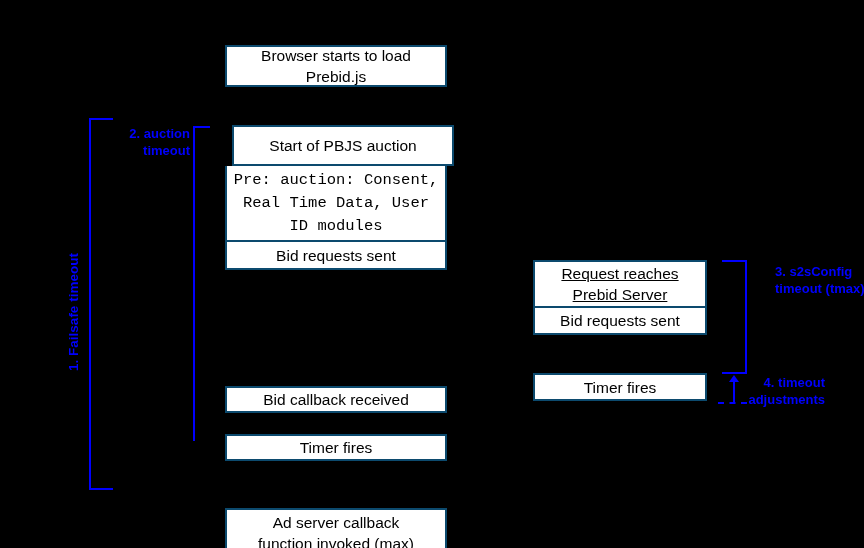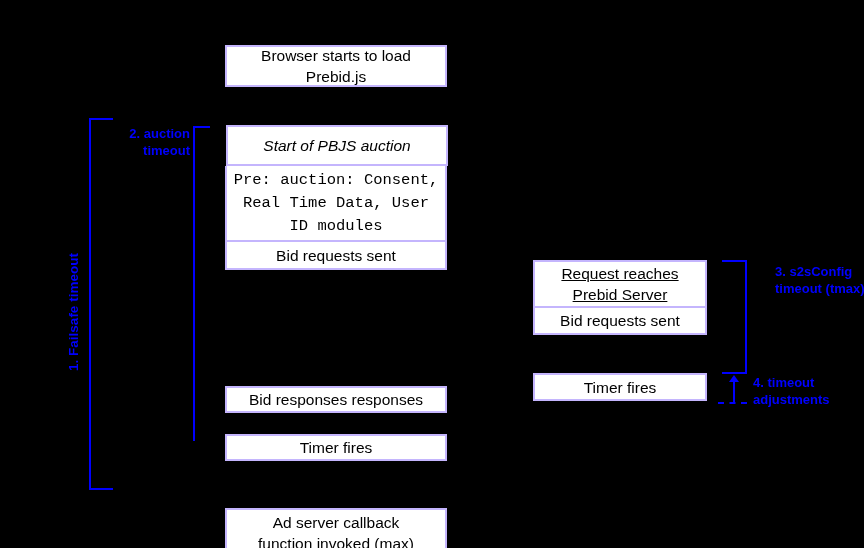--- a/index.html
+++ b/index.html
@@ -6,36 +6,36 @@
   .stage{
     position:relative;
     width:864px;height:548px;
     background:#000;
     overflow:hidden;
     font-family:"Liberation Sans", sans-serif;
   }
   .box{
     position:absolute;
     background:#fff;
-    border:2px solid #c4b5fd;
+    border:2px solid #0c4a6e;
     box-sizing:border-box;
     color:#000;
     display:flex;
     align-items:center;
     justify-content:center;
     text-align:center;
     font-size:15.5px;
     line-height:21px;
     white-space:pre-line;
   }
   .box.tight{line-height:23px;}
   .box.noTop{border-top:0;}
   
   .b-browser  {left:225px; top:45px;  width:222px; height:42px;}
-  .b-start    {left:226px; top:125px; width:222px; height:41px;font-style:italic;}
+  .b-start    {left:232px; top:125px; width:222px; height:41px;}
   .b-pre      {left:225px; top:166px; width:222px; height:76px;font-family:Liberation Mono, monospace;}
   .b-bidreq   {left:225px; top:242px; width:222px; height:28px;}
   .b-bidresp  {left:225px; top:386px; width:222px; height:27px;}
   .b-timerL   {left:225px; top:434px; width:222px; height:27px;}
   .b-adserver {left:225px; top:488px; width:222px; height:49px;margin-top:20px;}
   
   .b-reqserver{left:533px; top:260px; width:174px; height:48px;text-decoration:underline;}
   .b-bidreq2  {left:533px; top:308px; width:174px; height:27px;}
   .b-timerR   {left:533px; top:373px; width:174px; height:28px;}
 
@@ -79,21 +79,21 @@
   .blabel{
     position:absolute;
     color:var(--blue);
     font-weight:bold;
     font-size:13px;
     line-height:16.5px;
     white-space:pre-line;
   }
   .lb-auction{left:88px; top:126px; width:102px; text-align:right;}
   .lb-s2s{left:775px; top:264px; width:110px; text-align:left;}
-  .lb-adj{left:753px; top:375px; width:110px; text-align:left;}
+  .lb-adj{left:715px; top:375px; width:110px; text-align:right;}
   .lb-failsafe{
     left:-10px; top:303px; width:170px; height:18px;
     text-align:center;
     transform:rotate(-90deg);
     font-size:13.5px;
   }
 </style>
 </head>
 <body>
 
@@ -101,21 +101,21 @@
 
   <div class="box b-browser">Browser starts to load
 Prebid.js</div>
 
   <div class="box b-start">Start of PBJS auction</div>
   <div class="box tight noTop b-pre">Pre: auction: Consent,
 Real Time Data, User
 ID modules</div>
   <div class="box noTop b-bidreq">Bid requests sent</div>
 
-  <div class="box b-bidresp">Bid responses responses</div>
+  <div class="box b-bidresp">Bid callback received</div>
   <div class="box b-timerL">Timer fires</div>
   <div class="box b-adserver">Ad server callback
 function invoked (max)</div>
 
   <div class="box b-reqserver">Request reaches
 Prebid Server</div>
   <div class="box noTop b-bidreq2">Bid requests sent</div>
   <div class="box b-timerR">Timer fires</div>
 
   <div class="bracket br-failsafe"></div>

